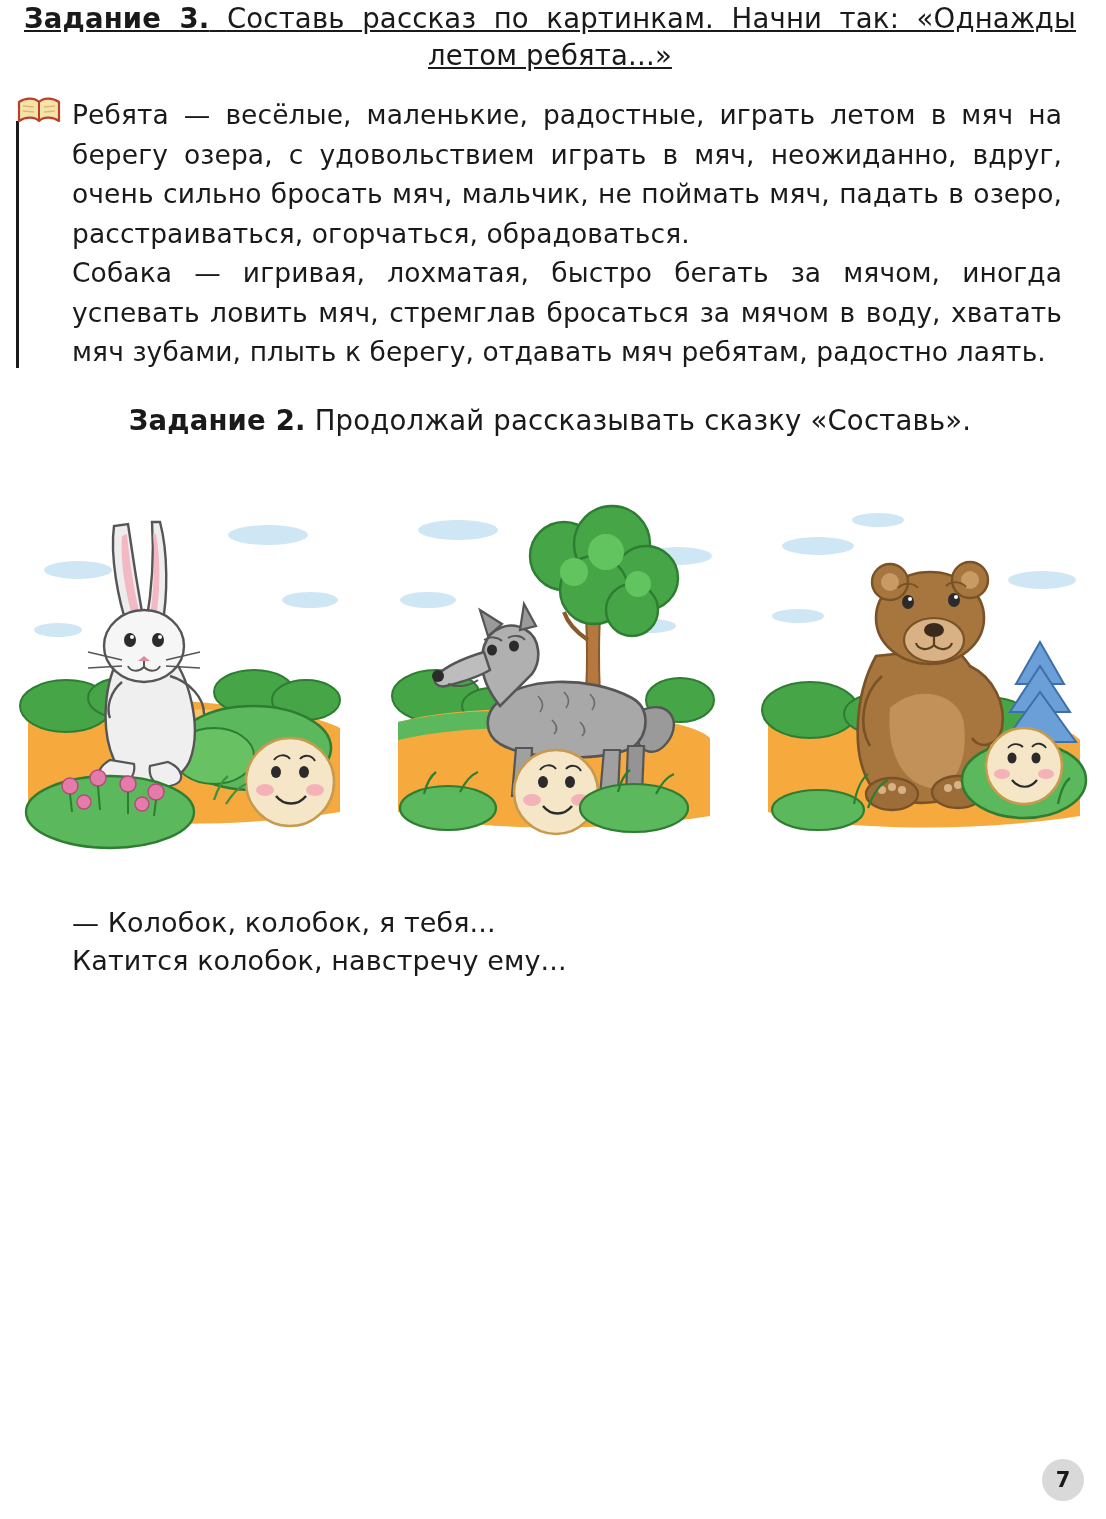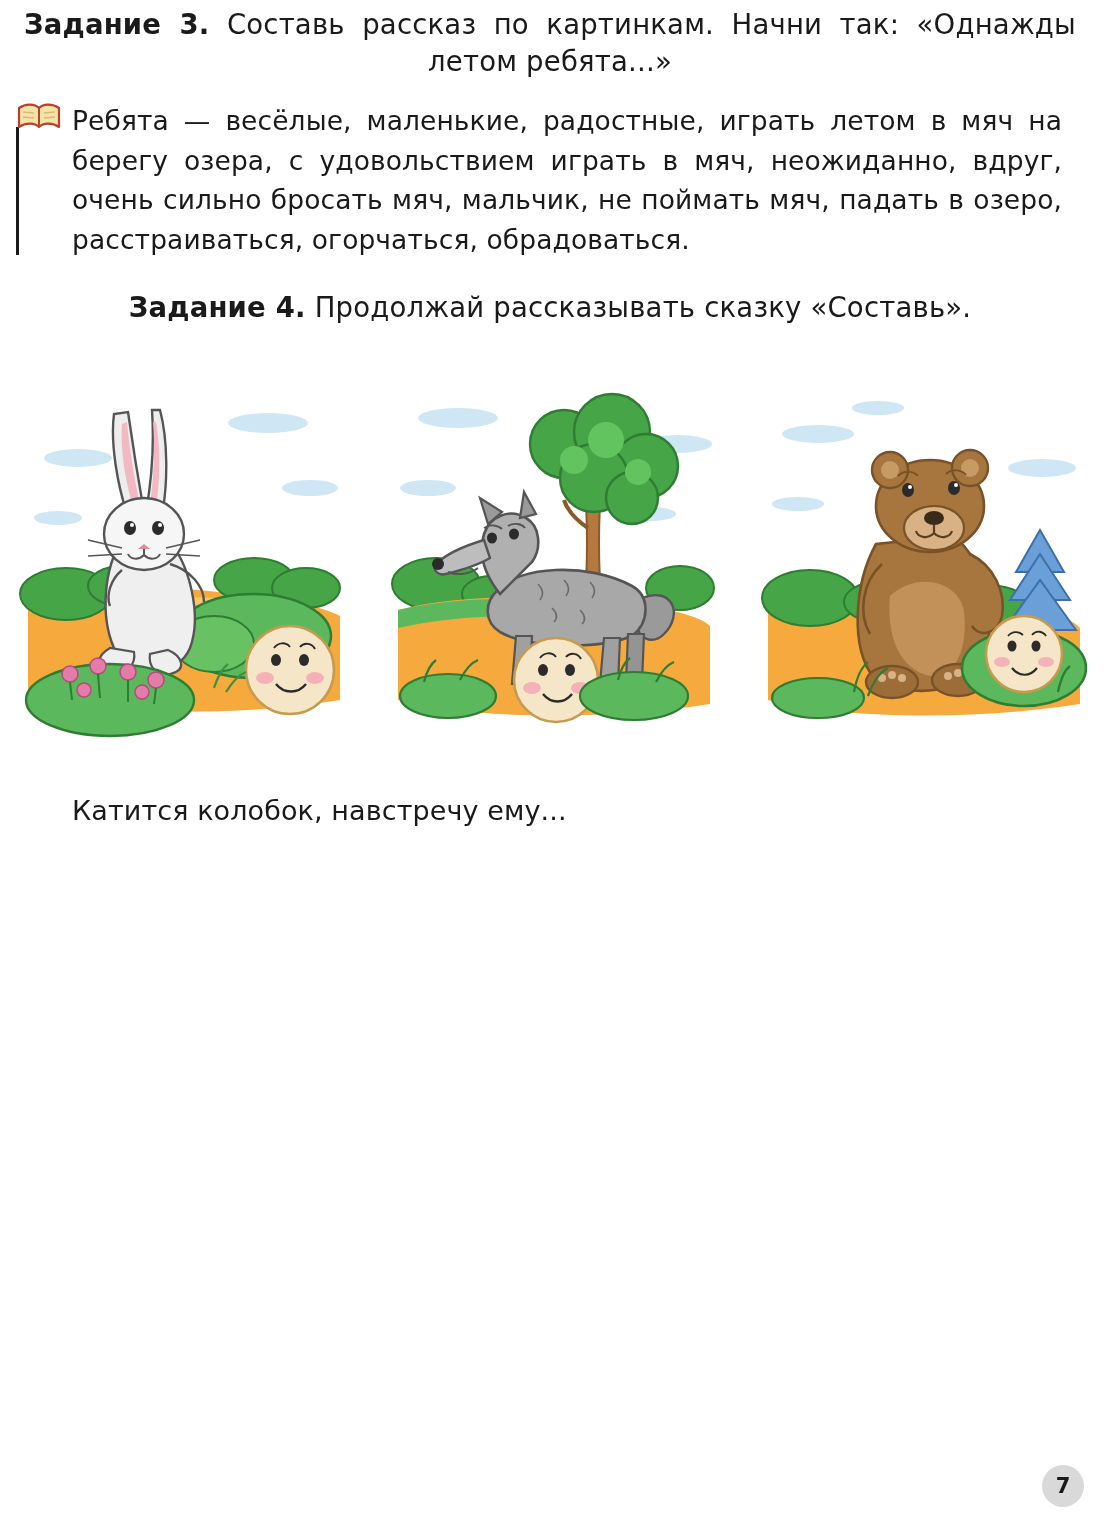--- a/index.html
+++ b/index.html
@@ -122,42 +122,43 @@
     display: flex;
     align-items: center;
     justify-content: center;
   }
 </style>
 </head>
 <body>
 
 <div class="page">
 
-  <div class="task-block" style="margin-top:6px;">
+  <div class="task-block" style="text-decoration:underline;">
     <div class="task-line">
       <span class="task-label">Задание 3.</span>
       <span class="task-text">Составь рассказ по картинкам. Начни так: «Однажды летом ребята...»</span>
     </div>
   </div>
 
   <div class="bank" style="margin-top:22px;">
     <div class="rule"></div>
     <span class="book-icon">
       <svg width="46" height="32" viewBox="0 0 46 32">
         <path d="M3 7 C10 2, 19 3, 23 7 C27 3, 36 2, 43 7 L43 26 C36 21, 27 22, 23 26 C19 22, 10 21, 3 26 Z" fill="#f6e3a8" stroke="#b8412c" stroke-width="2.2" stroke-linejoin="round"></path>
         <path d="M23 7 L23 26" stroke="#b8412c" stroke-width="2"></path>
         <path d="M7 11 L18 12 M7 16 L18 17 M28 12 L39 11 M28 17 L39 16" stroke="#d9b97a" stroke-width="1.4" fill="none"></path>
       </svg>
     </span>
     <p>Ребята — весёлые, маленькие, радостные, играть летом в мяч на берегу озера, с удовольствием играть в мяч, неожиданно, вдруг, очень сильно бросать мяч, мальчик, не поймать мяч, падать в озеро, расстраиваться, огорчаться, обрадоваться.</p>
+    <p class="last">Собака — игривая, лохматая, быстро бегать за мячом, иногда успевать ловить мяч, стремглав бросаться за мячом в воду, хватать мяч зубами, плыть к берегу, отдавать мяч ребятам, радостно лаять.</p>
   </div>
 
   <div class="task-block" style="margin-top:30px;">
     <div class="task-line">
-      <span class="task-label">Задание 4.</span>
+      <span class="task-label">Задание 2.</span>
       <span class="task-text">Продолжай рассказывать сказку «Составь».</span>
     </div>
   </div>
 
   <div class="pictures">
 
     <div class="pic">
       <svg width="330" height="420" viewBox="0 0 330 420">
 
         <path d="M8 30 L322 30 L322 330 L8 330 Z" fill="#ffffff"></path>
@@ -422,19 +423,20 @@
         <g stroke="#2e7d32" stroke-width="2.2" fill="none">
           <path d="M96 344 q4 -22 14 -30"></path>
             <path d="M110 348 q8 -22 20 -28"></path>
           <path d="M300 344 q4 -20 12 -26"></path>
         </g>
       </svg>
     </div>
   </div>
 
   <div class="story">
+    <p><span class="indent"></span><span>— Колобок, колобок, я тебя...</span></p>
     <p><span class="indent"></span><span>Катится колобок, навстречу ему...</span></p>
   </div>
 
 
   <div class="folio">7</div>
 
 </div>
 
 </body></html>

